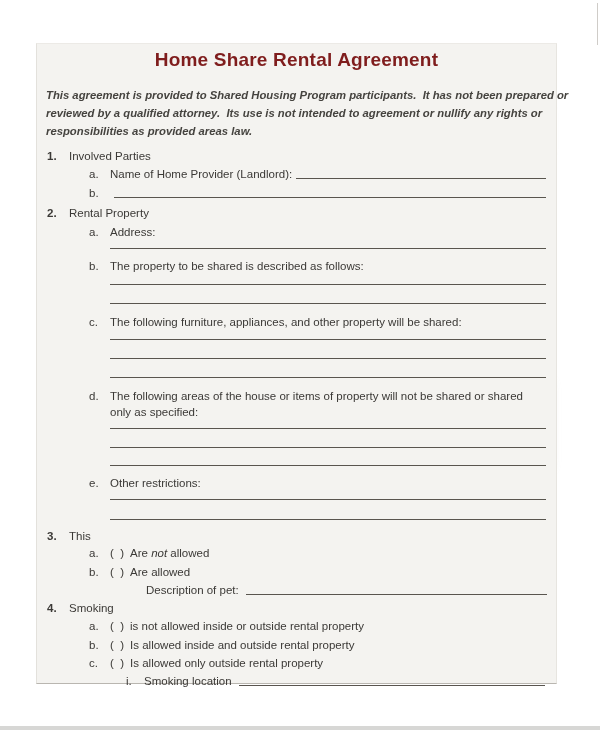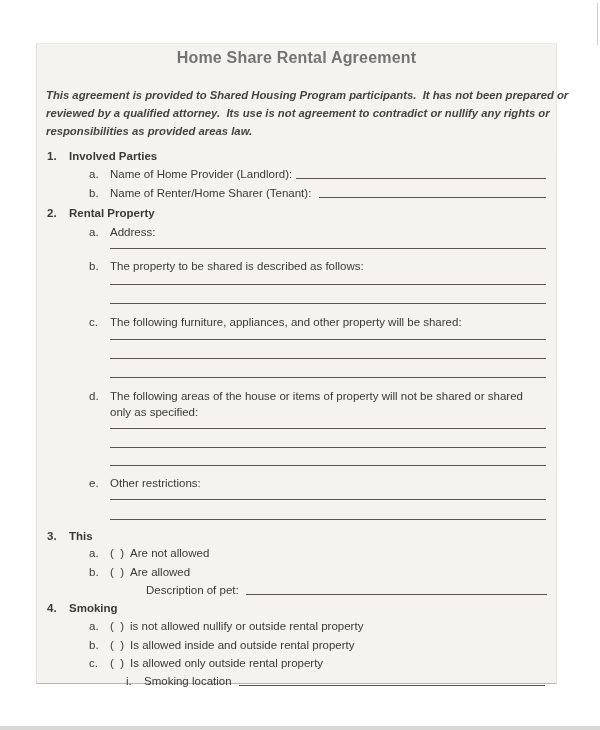--- a/index.html
+++ b/index.html
@@ -11,38 +11,38 @@
     position:absolute;left:36px;top:43px;width:521px;height:641px;
     background:#f4f3f0;
     border-top:1px solid #eceae6;
     border-left:1px solid #e3e1dc;
     border-right:1px solid #e7e5e0;
     border-bottom:1px solid #b9b6b0;
     box-sizing:border-box;
   }
   .title{
     position:absolute;top:5px;left:0;right:0;text-align:center;
-    font-size:16px;font-weight:700;color:#737373;letter-spacing:.2px;
+    font-size:19px;font-weight:700;color:#7f1d1d;letter-spacing:.2px;
   }
   .intro{
     position:absolute;left:9px;top:42px;right:16px;
     font-style:italic;font-size:11.3px;line-height:18px;color:#45433f;font-weight:bold;
   }
   .intro-line{white-space:pre}
   .row{position:absolute;font-size:11.5px;color:#3b3936;line-height:14px}
   .h-row{left:10px;right:10px;display:flex}
   .num{width:22px;font-weight:700;flex:none}
-  .heading{font-weight:700}
+  .heading{font-weight:400}
   .sub{left:52px;right:10px;display:flex}
   .letter{width:21px;flex:none}
   .txt{color:#3b3936}
   .wrap2{line-height:16px}
   .box{white-space:pre;margin-right:6px;flex:none}
   .pre{white-space:pre}
-  .em{}
+  .em{font-style:italic}
   .fill{flex:1;border-bottom:1px solid #59554f;margin:0 0 2px 4px}
   .line{position:absolute;left:73px;right:10px;height:1px;background:#59554f}
   .indent-row{display:flex}
   .bottom-strip{position:absolute;left:0;bottom:0;width:600px;height:4px;background:#d7d7d5}
   .scan-edge{position:absolute;left:597px;top:3px;width:1px;height:42px;background:#cfccc8}
   .smudge{position:absolute;background:#b7b1a8;opacity:.14;filter:blur(5px);border-radius:4px;pointer-events:none}
 </style>
 </head>
 <body>
 
@@ -54,36 +54,35 @@
 <div class="smudge" style="left:235px;top:518px;width:255px;height:44px"></div>
 
 <div class="scan-edge"></div>
 
 <div class="paper">
 
   <div class="title">Home Share Rental Agreement</div>
 
   <div class="intro">
     <div class="intro-line">This agreement is provided to Shared Housing Program participants.  It has not been prepared or</div>
-    <div class="intro-line">reviewed by a qualified attorney.  Its use is not agreement to contradict or nullify any rights or</div>
+    <div class="intro-line">reviewed by a qualified attorney.  Its use is not intended to agreement or nullify any rights or</div>
     <div class="intro-line">responsibilities as provided areas law.</div>
   </div>
 
   <div class="row h-row" style="top:105px">
     <span class="num">1.</span>
     <span class="heading">Involved Parties</span>
   </div>
   <div class="row sub" style="top:123px">
     <span class="letter">a.</span>
     <span class="txt">Name of Home Provider (Landlord):</span>
     <span class="fill"></span>
   </div>
   <div class="row sub" style="top:142px">
     <span class="letter">b.</span>
-    <span class="txt pre">Name of Renter/Home Sharer (Tenant): </span>
     <span class="fill"></span>
   </div>
 
   <div class="row h-row" style="top:162px">
     <span class="num">2.</span>
     <span class="heading">Rental Property</span>
   </div>
   <div class="row sub" style="top:181px">
     <span class="letter">a.</span>
     <span class="txt">Address:</span>
@@ -141,21 +140,21 @@
     <span class="fill"></span>
   </div>
 
   <div class="row h-row" style="top:557px">
     <span class="num">4.</span>
     <span class="heading">Smoking</span>
   </div>
   <div class="row sub" style="top:575px">
     <span class="letter">a.</span>
     <span class="box">(  )</span>
-    <span class="txt">is not allowed nullify or outside rental property</span>
+    <span class="txt">is not allowed inside or outside rental property</span>
   </div>
   <div class="row sub" style="top:594px">
     <span class="letter">b.</span>
     <span class="box">(  )</span>
     <span class="txt">Is allowed inside and outside rental property</span>
   </div>
   <div class="row sub" style="top:612px">
     <span class="letter">c.</span>
     <span class="box">(  )</span>
     <span class="txt">Is allowed only outside rental property</span>

